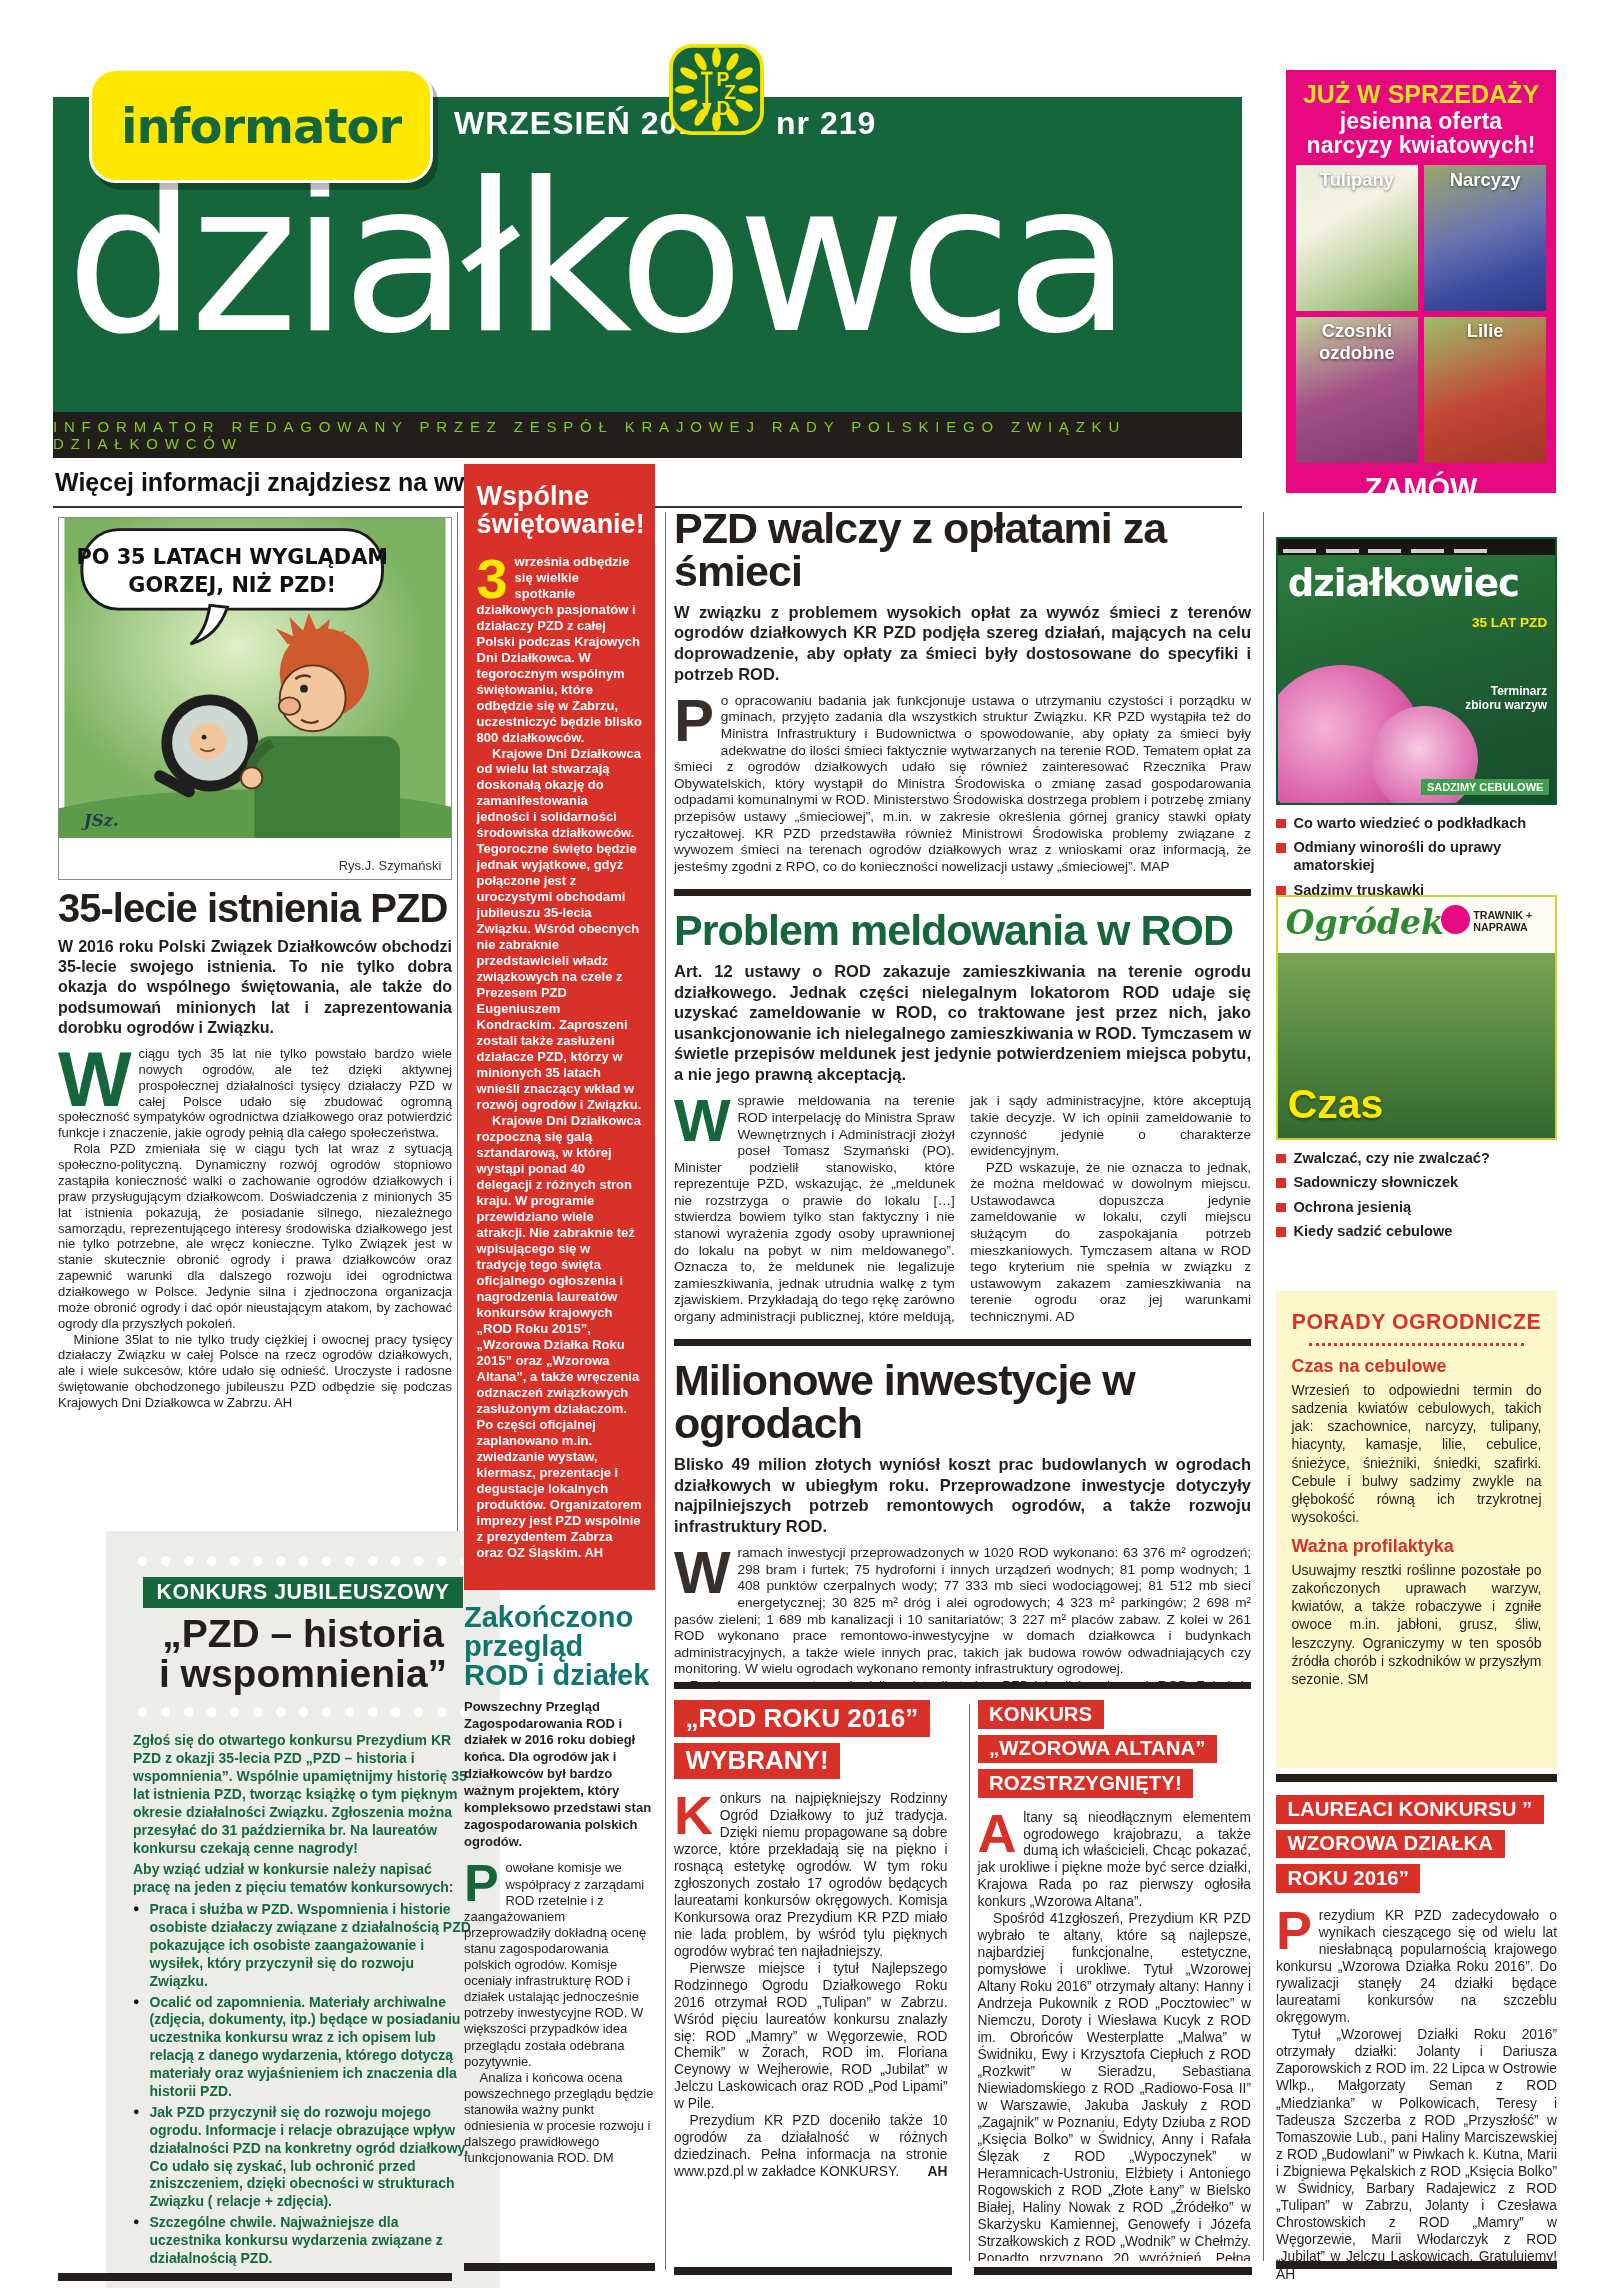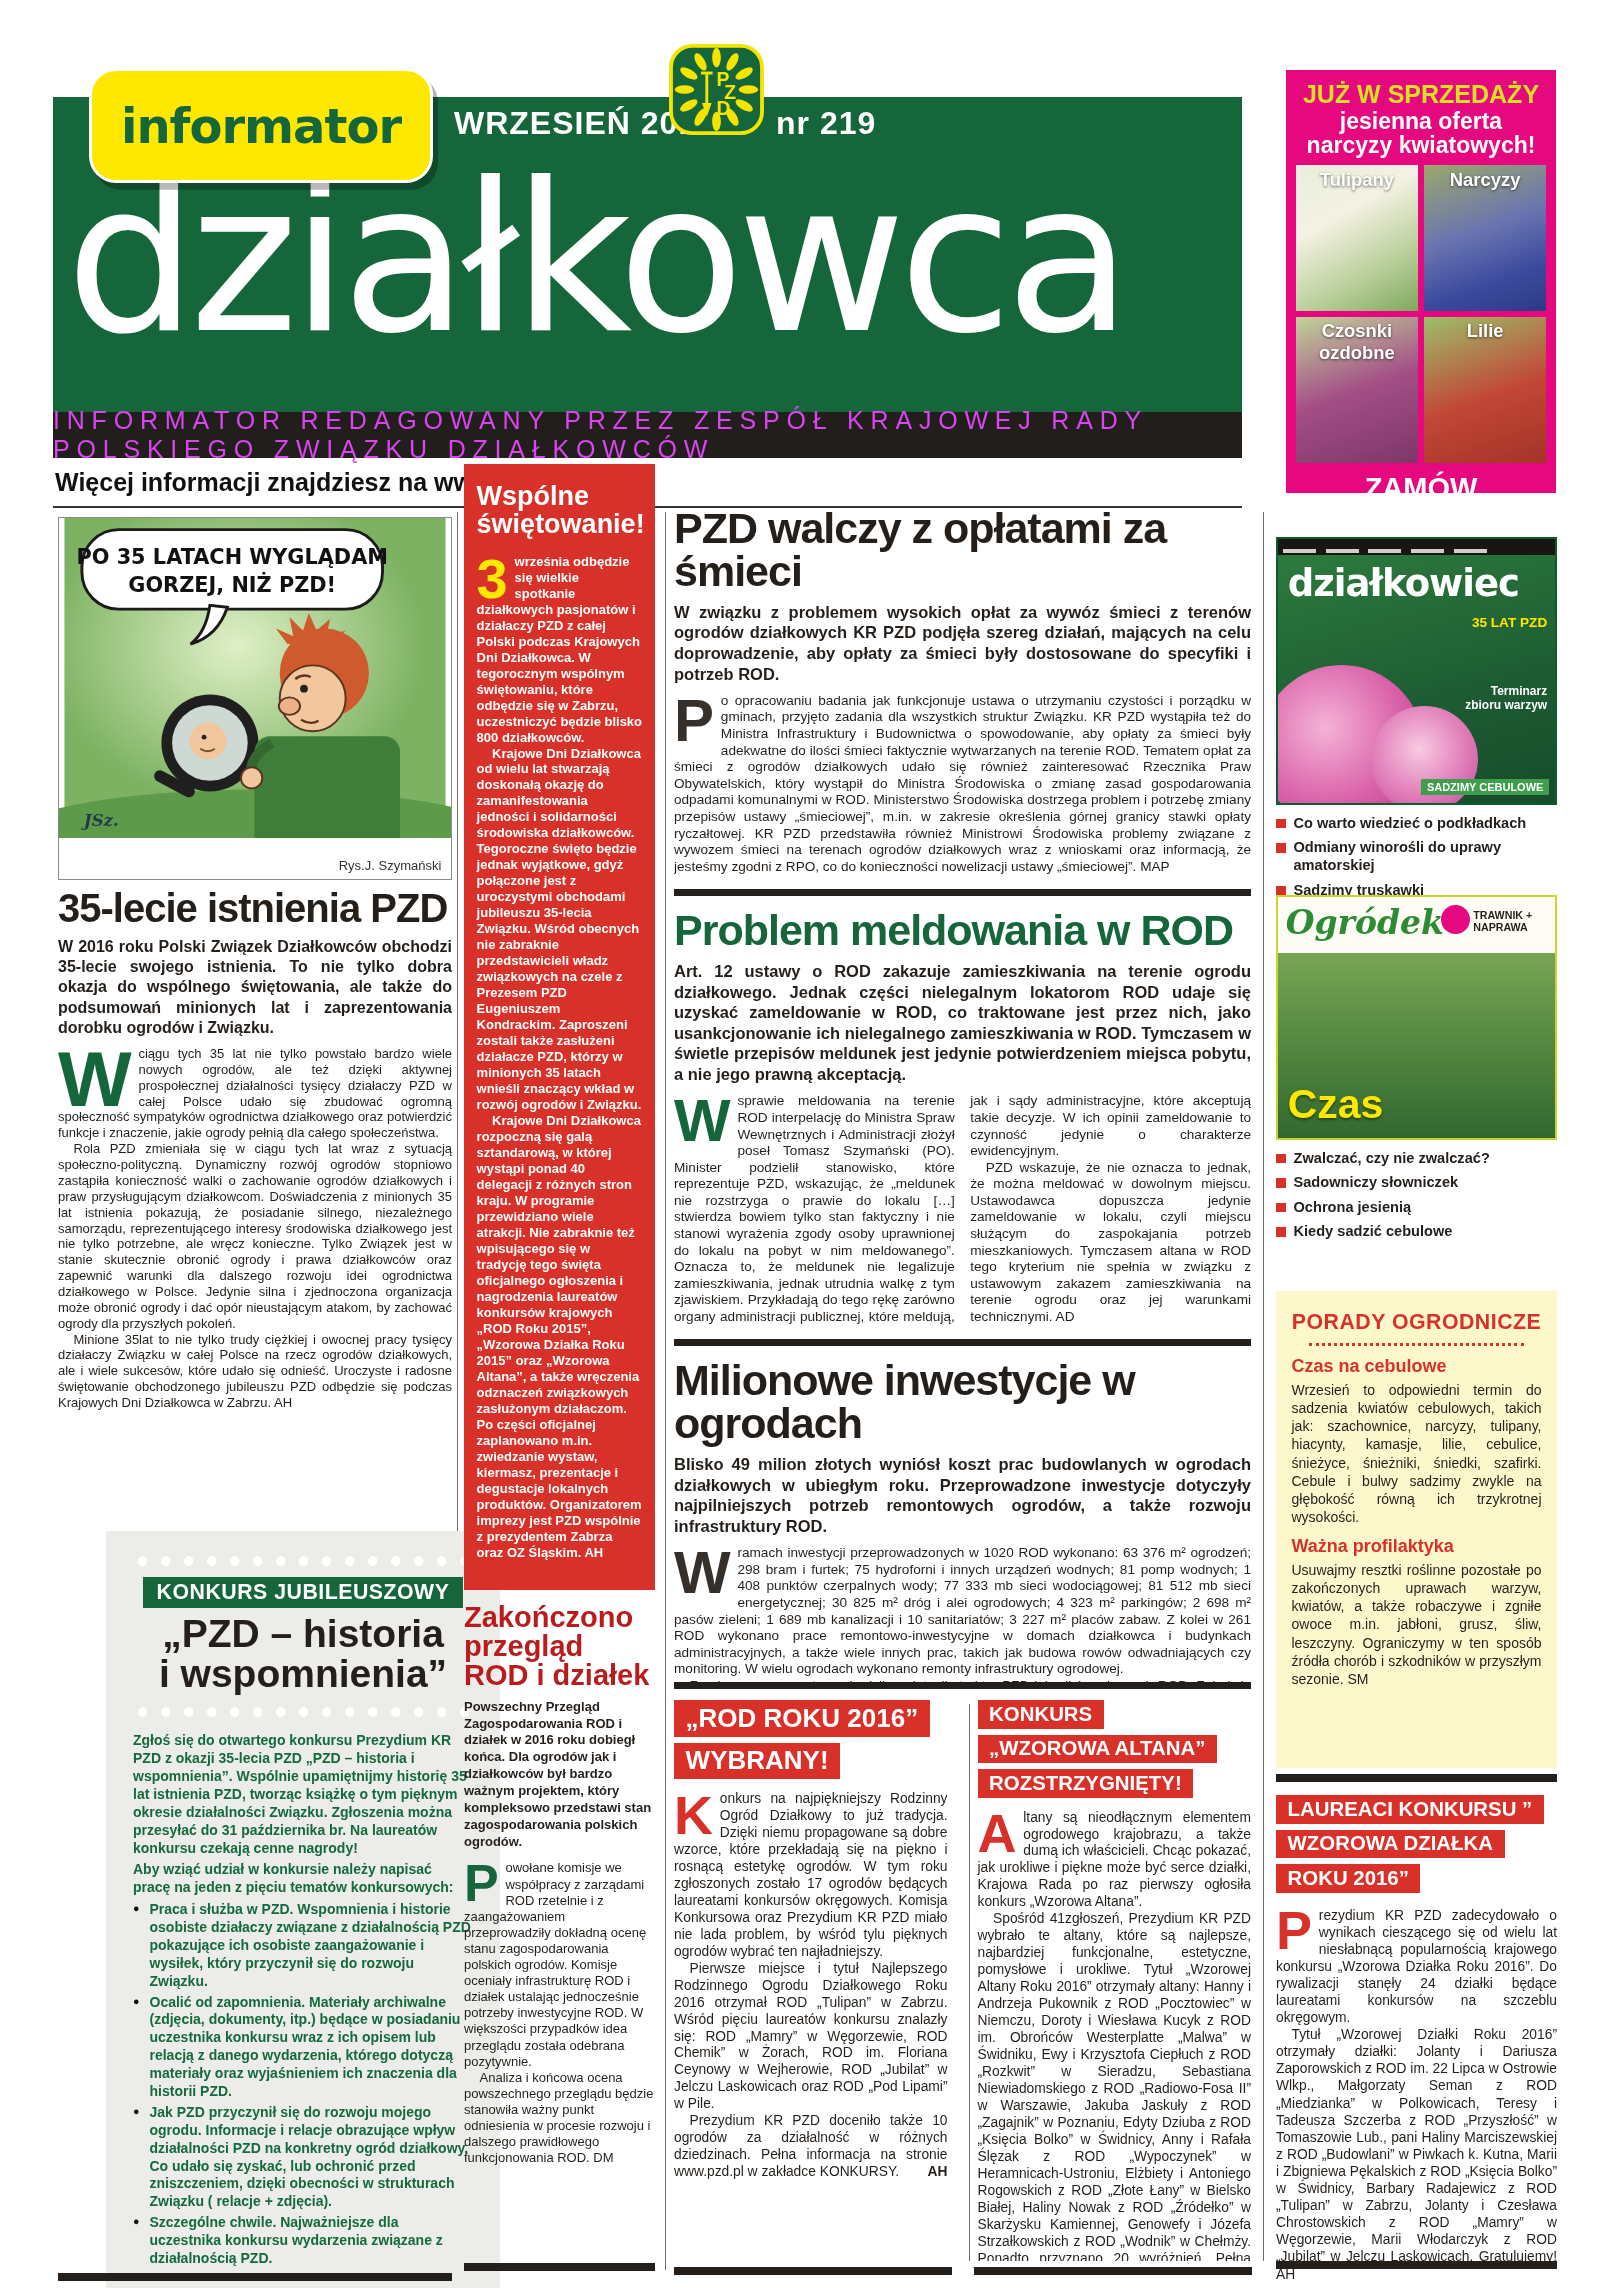--- a/index.html
+++ b/index.html
@@ -11,21 +11,21 @@
   .green-band{left:53px;top:97px;width:1189px;height:315px;background:#15663a;}
   .kicker{left:89px;top:68px;width:338px;height:109px;background:#ffe800;border:3.9px solid #fff;
           border-radius:27px;box-shadow:4.9px 6.8px 0 rgba(0,0,0,.28);display:flex;align-items:center;justify-content:center;}
   .kicker span{font-family:"DejaVu Sans",sans-serif;font-weight:bold;font-size:48px;color:#15663a;letter-spacing:-1px;}
   .masthead{left:66px;top:138px;width:1174px;font-family:"DejaVu Sans",sans-serif;font-weight:400;
             font-size:206px;line-height:1.18;color:#fff;letter-spacing:-6.8px;white-space:nowrap;}
   .date-txt,.issue-txt{color:#fff;font-weight:bold;font-size:32px;letter-spacing:1px;}
   .date-txt{left:454px;top:105px;} .issue-txt{left:776px;top:105px;}
   .logo{left:668px;top:43px;width:97px;height:93px;}
   .strap{left:53px;top:412px;width:1189px;height:46px;background:#221e1b;display:flex;align-items:center;justify-content:center;}
-  .strap span{color:#d946ef;font-size:25px;letter-spacing:6.8px;font-weight:400;}
+  .strap span{color:#84cc16;font-size:15px;letter-spacing:6.8px;font-weight:400;}
   .moreinfo{left:55px;top:468px;font-size:25px;font-weight:bold;color:#111;}
   .hr-top{left:53px;top:506px;width:1189px;height:1.9px;background:#333;}
 
   
   .promo{left:1286px;top:70px;width:270px;height:423px;background:#e5087e;padding:9.7px 9.7px 0 9.7px;box-sizing:border-box;text-align:center;}
   .promo .l1{color:#d9e021;font-weight:bold;font-size:25px;}
   .promo .l2{color:#fff;font-weight:bold;font-size:23px;line-height:1.05;}
   .pgrid{display:grid;grid-template-columns:1fr 1fr;gap:5.8px;margin-top:7.8px;}
   .pcell{position:relative;height:146px;}
   .pcell .lbl{position:absolute;top:3.9px;left:0;right:0;color:#fff;font-weight:bold;font-size:18.4px;text-shadow:0 1px 2.9px rgba(0,0,0,.6);}
@@ -66,21 +66,21 @@
   ul.gb-list li{position:relative;padding-left:16.5px;margin-bottom:2.9px;}
   ul.gb-list li::before{content:"●";position:absolute;left:0;top:1px;color:#111;font-size:10.7px;}
 
   
   .redbox{left:464px;top:464px;width:191px;height:1126px;background:#d7312a;box-sizing:border-box;padding:17.5px 12.6px;overflow:hidden;}
   .redbox .t{color:#fff;font-weight:800;font-size:27px;line-height:1.05;}
   .redbox .bd{color:#fff;font-weight:bold;font-size:13px;line-height:1.23;margin-top:15.5px;}
   .redbox .bd p{margin:0;}
   .dc-3{font-size:56px;line-height:45px;padding-top:1.9px;}
   .zak{left:464px;top:1603px;width:191px;}
-  .h-green-sm{color:#b91c1c;font-size:29px;font-weight:800;line-height:1.0;}
+  .h-green-sm{color:#0f766e;font-size:29px;font-weight:800;line-height:1.0;}
   .zak .lead-sm{font-weight:bold;font-size:13px;line-height:1.3;margin-top:8.7px;}
   .zak .bd{font-size:13px;line-height:1.24;margin-top:9.7px;}
   .zak .bd p{margin:0;}
   .dc-zak{font-size:52px;line-height:43px;padding-top:1.9px;}
 
   
   .col3{left:674px;top:507px;width:577px;height:1182px;overflow:hidden;}
   .h-xl-dark{font-size:43px;font-weight:800;color:#241f1b;letter-spacing:-1px;line-height:1.0;}
   .h-xl-green{font-size:43px;font-weight:800;color:#15663a;letter-spacing:-1px;line-height:1.0;}
   .lead3{font-weight:bold;font-size:16.5px;line-height:1.25;margin-top:8.7px;text-align:justify;}

